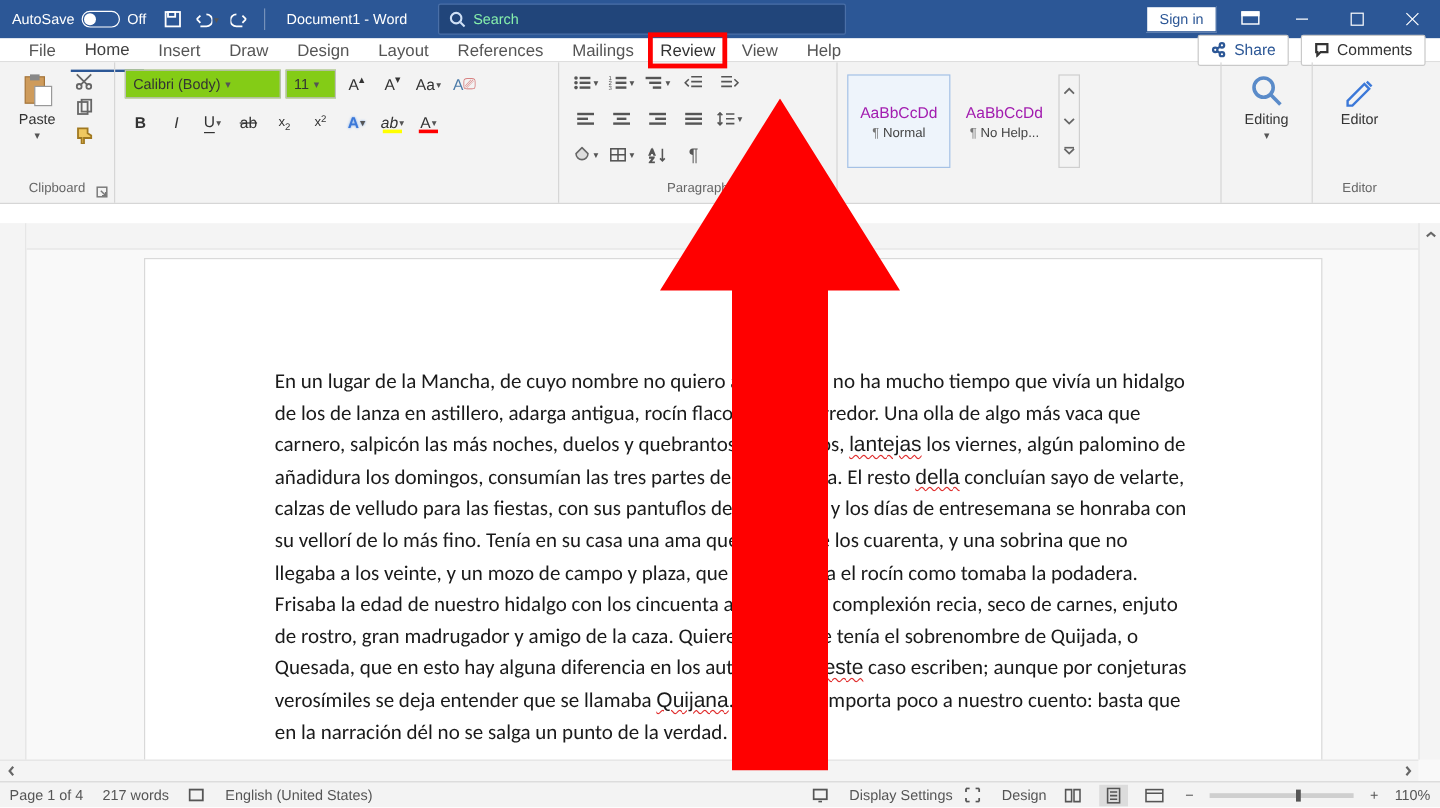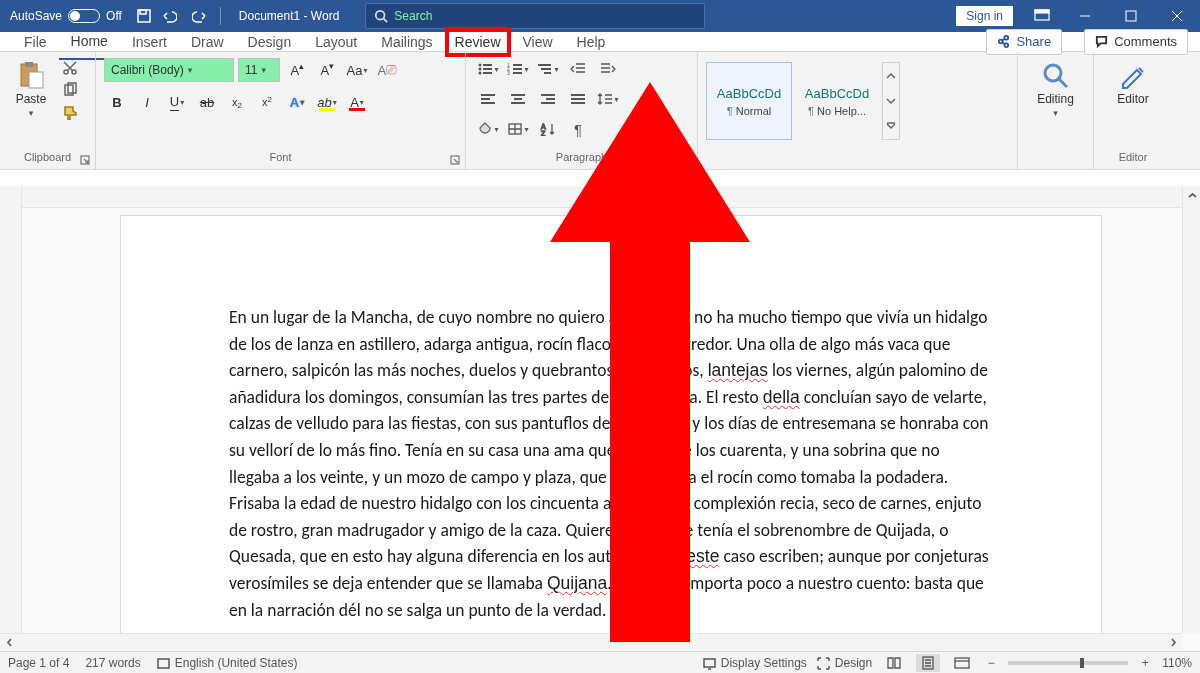--- a/index.html
+++ b/index.html
@@ -21,21 +21,21 @@
 .win-btn { width:46px; height:32px; display:flex; align-items:center; justify-content:center; }
 .win-btn svg{ width:12px; height:12px; stroke:#fff; fill:none; stroke-width:1;}
 .ribbon-display{ width:40px; display:flex; align-items:center; justify-content:center;}
 .ribbon-display svg{width:16px; height:14px; stroke:#fff; fill:none; stroke-width:1.2;}
 
 
 .tabs { height: 20px; background:#fff; display:flex; align-items:center; padding: 0 12px; border-bottom: 1px solid #d6d6d6; font-size: 14px; color:#555;}
 .tab { padding: 0 12px; height:36px; display:flex; align-items:center; cursor:default;}
 .tab.active { color:#404040; border-bottom: 2px solid #2c5796; font-weight:400;justify-content:center;}
 .tab.highlight { outline: 4px solid #ff0000; outline-offset: -4px; color:#333; padding: 0 10px; height:30px;}
-.tabs-right { margin-left:auto; display:flex; gap:22px; align-items:center; }
+.tabs-right { margin-left:auto; display:flex; gap:10px; align-items:center; }
 .pillbtn { height:26px; border:1px solid #c9c9c9; border-radius:2px; padding: 0 10px; display:flex; align-items:center; gap:6px; color:#2c5796; font-size:13px; background:#fff;}
 .pillbtn svg{width:13px;height:13px;stroke:#2c5796;fill:none;stroke-width:2;}
 .commentsbtn svg{ stroke:#333;}
 .commentsbtn{ color:#333;}
 
 
 .ribbon { height: 118px; background:#f3f3f3; border-bottom:1px solid #d6d6d6; display:flex; }
 .group { border-right:1px solid #d6d6d6; display:flex; flex-direction:column; }
 .group-body { flex:1; display:flex; align-items:flex-start; padding: 6px 8px 2px 8px; gap:6px;}
 .group-label { height:18px; font-size:11px; color:#666; text-align:center; position:relative; padding-bottom:2px;}
@@ -44,41 +44,41 @@
 .col3 { display:flex; flex-direction:column; gap:2px; }
 .smallico{ width:20px; height:20px; display:flex; align-items:center; justify-content:center;}
 .smallico svg{ width:16px; height:16px; stroke:#666; fill:none; stroke-width:1.5;}
 
 .bigbtn{ width:46px; display:flex; flex-direction:column; align-items:center; gap:2px; font-size:12px; color:#333; padding-top:2px;}
 .bigbtn svg{ width:32px; height:30px; }
 .drop-caret{ font-size:9px; color:#555;}
 
 
 .fontrow{ display:flex; gap:4px; align-items:center;}
-.combo { height:24px; border:1px solid #bfbfbf; background:#86efac; display:flex; align-items:center; padding:0 4px 0 6px; font-size:12px; gap:4px; color:#333;}
+.combo { height:24px; border:1px solid #bfbfbf; background:#84cc16; display:flex; align-items:center; padding:0 4px 0 6px; font-size:12px; gap:4px; color:#333;}
 .combo .caret{font-size:9px; color:#555;}
 .txtbtn{ width:26px; height:24px; display:flex; align-items:center; justify-content:center; font-size:13px; color:#333; position:relative;}
 .txtbtn .sup{font-size:9px; position:relative; top:-4px;}
 .txtbtn.supersmall{font-size:11px;}
 .underline{border-bottom:1.5px solid #333; padding-bottom:1px;}
 .strike{text-decoration:line-through;}
 .color-strip{position:absolute; bottom:3px; left:5px; right:5px; height:3px;}
 .dd{ font-size:8px; color:#555; margin-left:1px;}
 
 
 .pararow{ display:flex; gap:2px;}
 .pico{ width:28px; height:22px; display:flex; align-items:center; justify-content:center;}
 .pico svg{width:16px;height:14px;stroke:#555;fill:#555;stroke-width:0;}
 .pico.stroke svg{fill:none;stroke-width:1.3;}
 
 
 .styles-gallery{ display:flex; gap:2px; align-items:stretch; height: 82px; padding-top:4px;}
 .style-card{ width:86px; border:1px solid transparent; display:flex; flex-direction:column; align-items:center; justify-content:center; font-size:11px; color:#444;}
 .style-card.sel{border:1px solid #a5c1e5; background:#eef4fb;}
-.style-prev{ font-size:13px; margin-bottom:4px; color:#0f766e;}
+.style-prev{ font-size:13px; margin-bottom:4px; color:#a21caf;}
 .style-prev.h1{ color:#2a77c9; font-size:15px;}
 .style-card .pilcrow{font-size:11px; color:#777;}
 .gallery-more{ width:18px; border:1px solid #cfcfcf; display:flex; flex-direction:column; }
 .gm{flex:1; display:flex; align-items:center; justify-content:center;}
 .gm svg{width:10px;height:8px; stroke:#666; fill:none; stroke-width:1.5;}
 
 
 .docwrap{ position:absolute; top:186px; left:0; right:0; bottom:22px; background:#f9f9f9; display:flex; }
 .ruler-v{ width:22px; background:#f4f4f4; border-right:1px solid #e3e3e3;}
 .page-scroll{ flex:1; overflow:hidden; position:relative;}
@@ -94,21 +94,21 @@
 
 
 .status{ position:absolute; bottom:0; left:0; right:0; height:22px; background:#f3f3f3; border-top:1px solid #d6d6d6; display:flex; align-items:center; font-size:12px; color:#555; padding: 0 8px; gap:16px;}
 .status-right{ margin-left:auto; display:flex; align-items:center; gap:10px;}
 .view-btn{ width:24px; height:18px; display:flex; align-items:center; justify-content:center;}
 .view-btn svg{ width:16px; height:14px; stroke:#555; fill:none; stroke-width:1.3;}
 .view-btn.active{ background:#dcdcdc;}
 .zoom-slider{ width:120px; height:4px; background:#cfcfcf; position:relative;}
 .zoom-slider .thumb{ width:4px; height:10px; background:#555; position:absolute; top:-3px; left:72px;}
 .zminus, .zplus{ width:14px; text-align:center;}
-.sb-item{ display:flex; align-items:flex-end; gap:5px;}
+.sb-item{ display:flex; align-items:flex-start; gap:18px;}
 .sb-item svg{ width:13px; height:13px; stroke:#555; fill:none; stroke-width:1.5;}
 
 
 .red-arrow{ position:absolute; left: 550px; top: 82px; width: 200px; height: 560px; pointer-events:none;}
 .red-arrow svg{ width:100%; height:100%;}
 
 </style>
 </head>
 <body>
 
@@ -182,20 +182,23 @@
       <span>Insert</span>
     </div>
   <div class="tab">
       <span>Draw</span>
     </div>
   <div class="tab">
       <span>Design</span>
     </div>
   <div class="tab">
       <span>Layout</span>
+    </div>
+  <div class="tab">
+      <span>References</span>
     </div>
   <div class="tab">
       <span>Mailings</span>
     </div>
   <div class="tab highlight">
       <span>Review</span>
     </div>
   <div class="tab">
       <span>View</span>
     </div>
@@ -295,24 +298,20 @@
         <div class="txtbtn supersmall">x<span style="font-size:8px;position:relative;top:-3px">2</span></div>
         <div class="txtbtn" style="color:#3b78d8;font-weight:bold;text-shadow:0 0 2px #6aa0ea">A<span class="dd">▾</span></div>
         <div class="txtbtn">
             <span style="font-style:italic">ab</span>
             <span class="color-strip" style="background:#ffff00"></span>
             <span class="dd">▾</span>
           </div>
         <div class="txtbtn">A<span class="color-strip" style="background:#ff0000"></span><span class="dd">▾</span></div>
       </div>
     </div>
-    <div class="group-label"><span>Font</span><span class="launcher"><svg viewBox="0 0 10 10">
-            <rect x="1" y="1" width="8" height="8"></rect>
-            <path d="M4 4l4 4"></path>
-          </svg></span></div>
   </div>
 
   <div class="group" style="width:232px">
     <div class="group-body" style="flex-direction:column; gap:8px">
       <div class="pararow">
         <div class="pico">
             <svg viewBox="0 0 16 14">
               <circle cx="3" cy="3" r="1.5"></circle>
               <rect x="6" y="2" width="9" height="2"></rect>
               <circle cx="3" cy="7" r="1.5"></circle>

